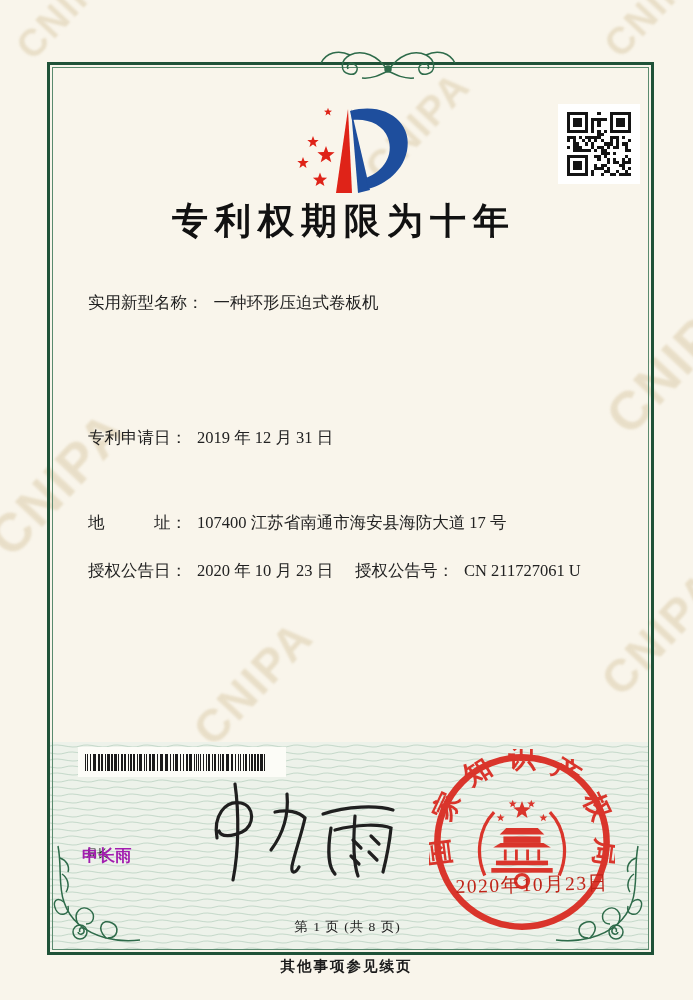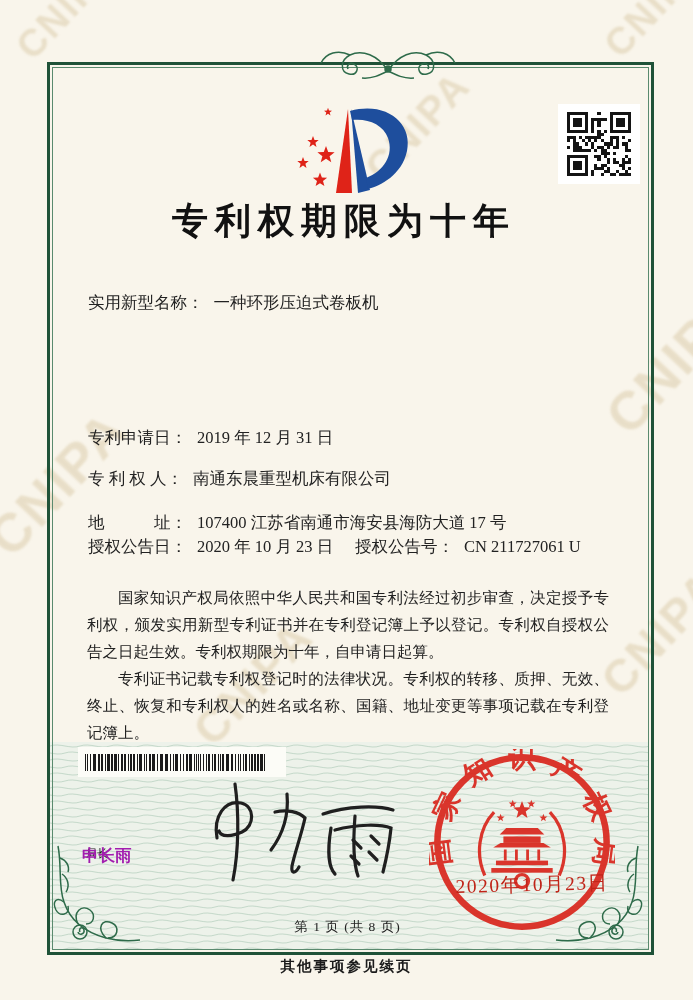--- a/index.html
+++ b/index.html
@@ -289,37 +289,30 @@
   </div>
 
   <h1 class="title">专利权期限为十年</h1>
 
   <div class="row" style="top:292px">
     <span>实用新型名称：</span><span class="val">一种环形压迫式卷板机</span>
   </div>
   <div class="row" style="top:427px">
     <span>专利申请日：</span><span class="val">2019 年 12 月 31 日</span>
   </div>
-  <div class="row" style="top:468px">
-    <span>专 利 权 人：</span><span class="val">南通东晨重型机床有限公司</span>
-  </div>
   <div class="row" style="top:512px">
     <span>地　　　址：</span><span class="val">107400 江苏省南通市海安县海防大道 17 号</span>
   </div>
-  <div class="row" style="top:536px">
+  <div class="row" style="top:560px">
     <span>授权公告日：</span><span class="val">2020 年 10 月 23 日</span>
     <span class="g2">
       <span>授权公告号：</span><span class="val">CN 211727061 U</span>
     </span>
   </div>
 
-  <div class="paras">
-    <p>国家知识产权局依照中华人民共和国专利法经过初步审查，决定授予专利权，颁发实用新型专利证书并在专利登记簿上予以登记。专利权自授权公告之日起生效。专利权期限为十年，自申请日起算。</p>
-    <p>专利证书记载专利权登记时的法律状况。专利权的转移、质押、无效、终止、恢复和专利权人的姓名或名称、国籍、地址变更等事项记载在专利登记簿上。</p>
-  </div>
 
   <div class="white-label"></div>
   <div class="barcode" id="barcode">
       <i style="left:0px;width:1px"></i>
       <i style="left:2px;width:1px"></i>
       <i style="left:5px;width:1px"></i>
       <i style="left:8px;width:3px"></i>
       <i style="left:13px;width:2px"></i>
       <i style="left:16px;width:2px"></i>
       <i style="left:20px;width:1px"></i>

